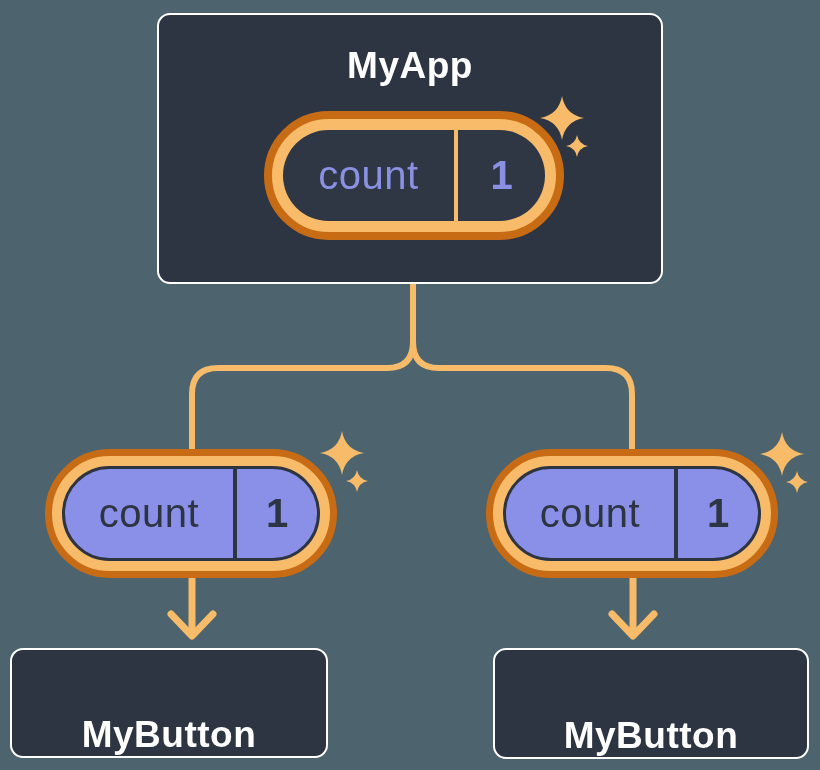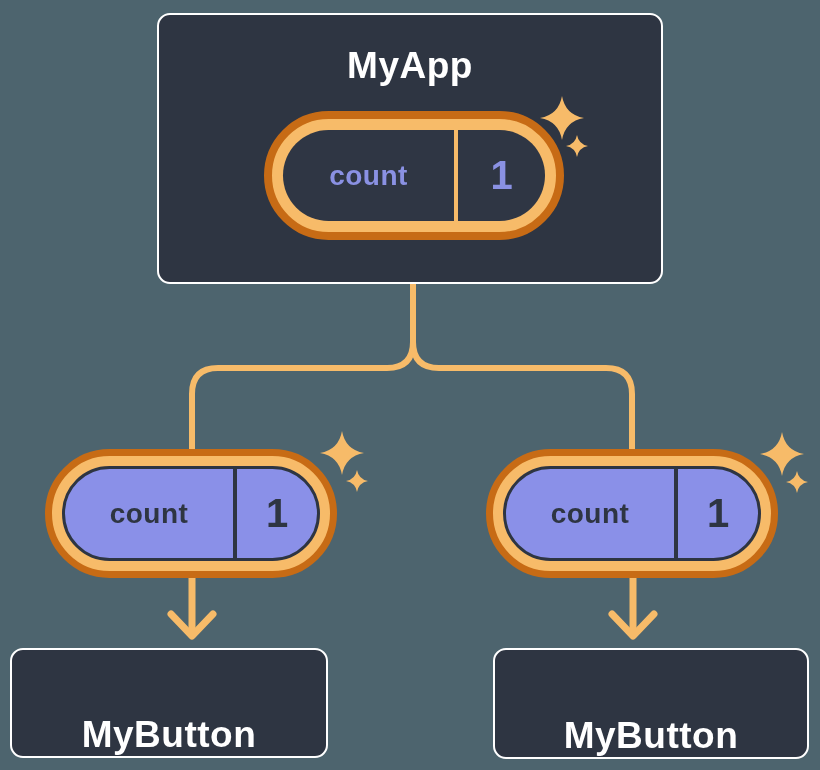--- a/index.html
+++ b/index.html
@@ -48,21 +48,21 @@
     display:flex;align-items:stretch;height:100%;
     border-radius:999px;overflow:hidden;box-sizing:border-box;
   }
   .pill--outlined .pill-content{background:#2f3644;}
   .pill--filled .pill-content{
     background:var(--state-fill,#8a90e8);
     border:3px solid var(--node-fill,#2e3542);
   }
   .pill-label{
     flex:1;display:flex;align-items:center;justify-content:center;
-    font-size:28px;font-weight:700;letter-spacing:.5px;
+    font-size:40px;font-weight:400;letter-spacing:.5px;
   }
   .pill-value{
     display:flex;align-items:center;justify-content:center;
     font-size:40px;font-weight:700;
   }
   .pill--outlined .pill-label,.pill--outlined .pill-value{color:var(--state-text-light,#8a91e3);}
   .pill--filled .pill-label,.pill--filled .pill-value{color:var(--state-text-dark,#2e3542);}
   .pill--outlined .pill-value{width:87px;}
   .pill--filled .pill-value{width:80px;}
   .pill-divider{width:4px;flex:none;}

